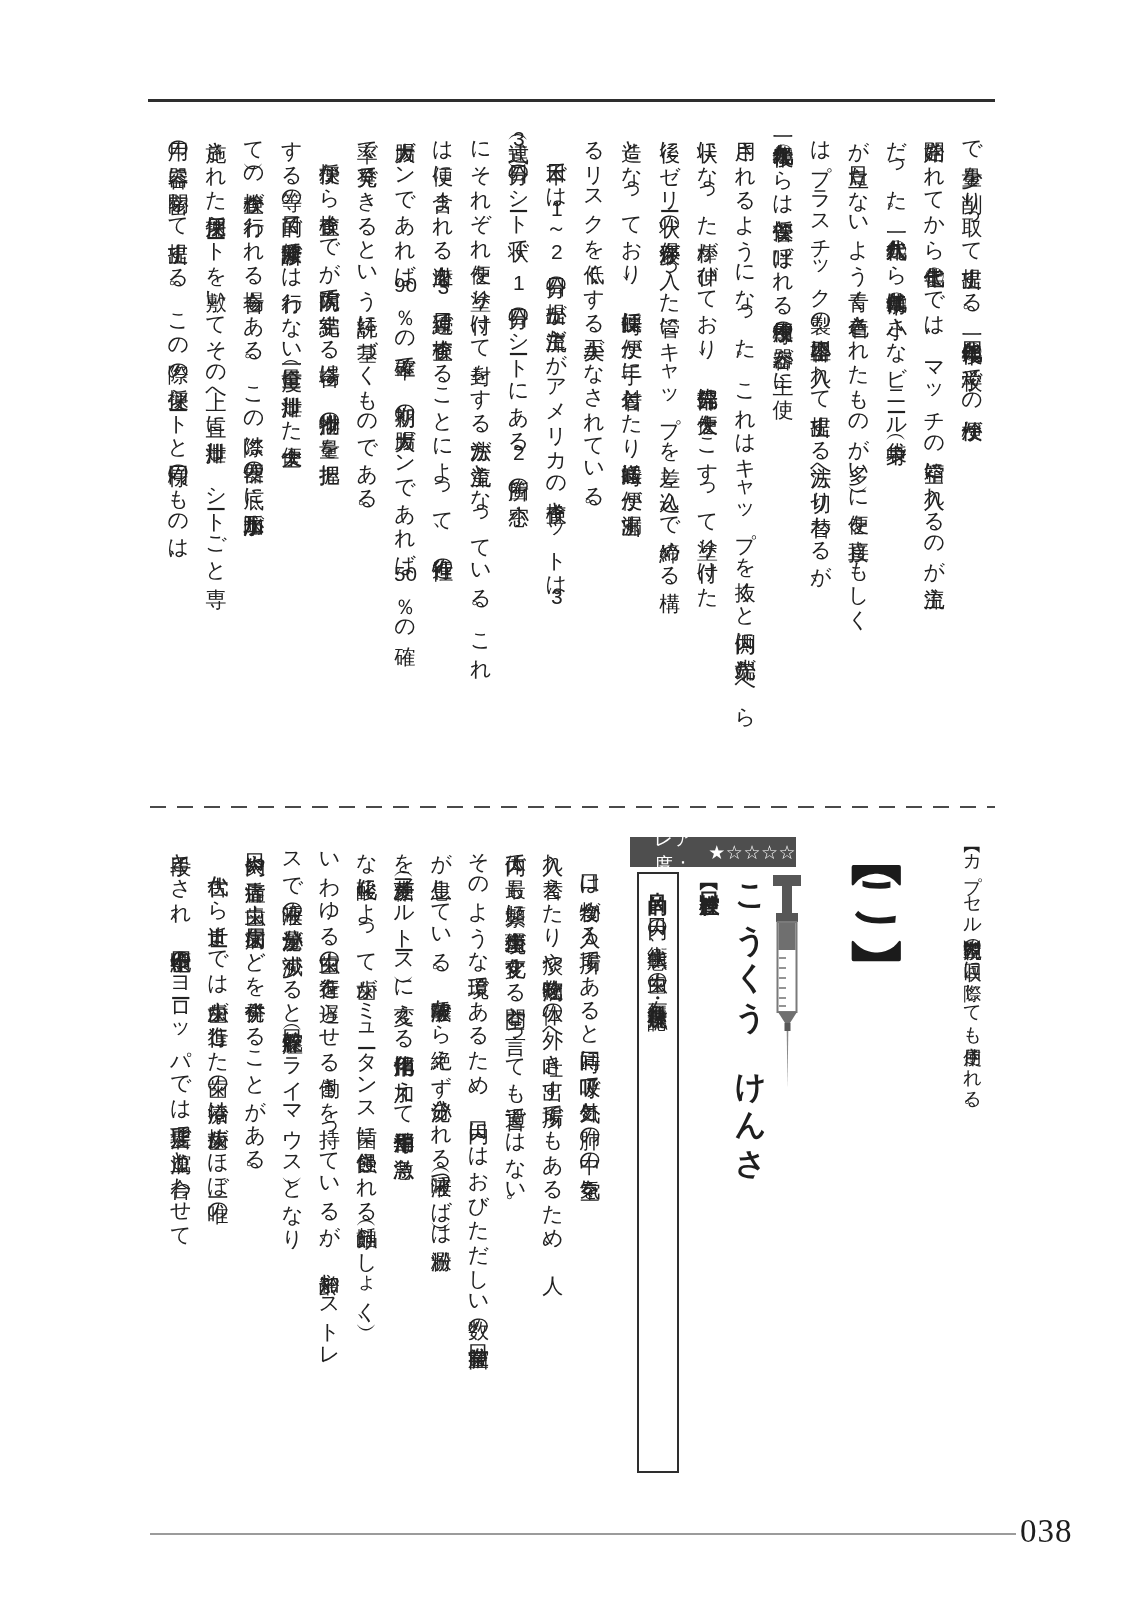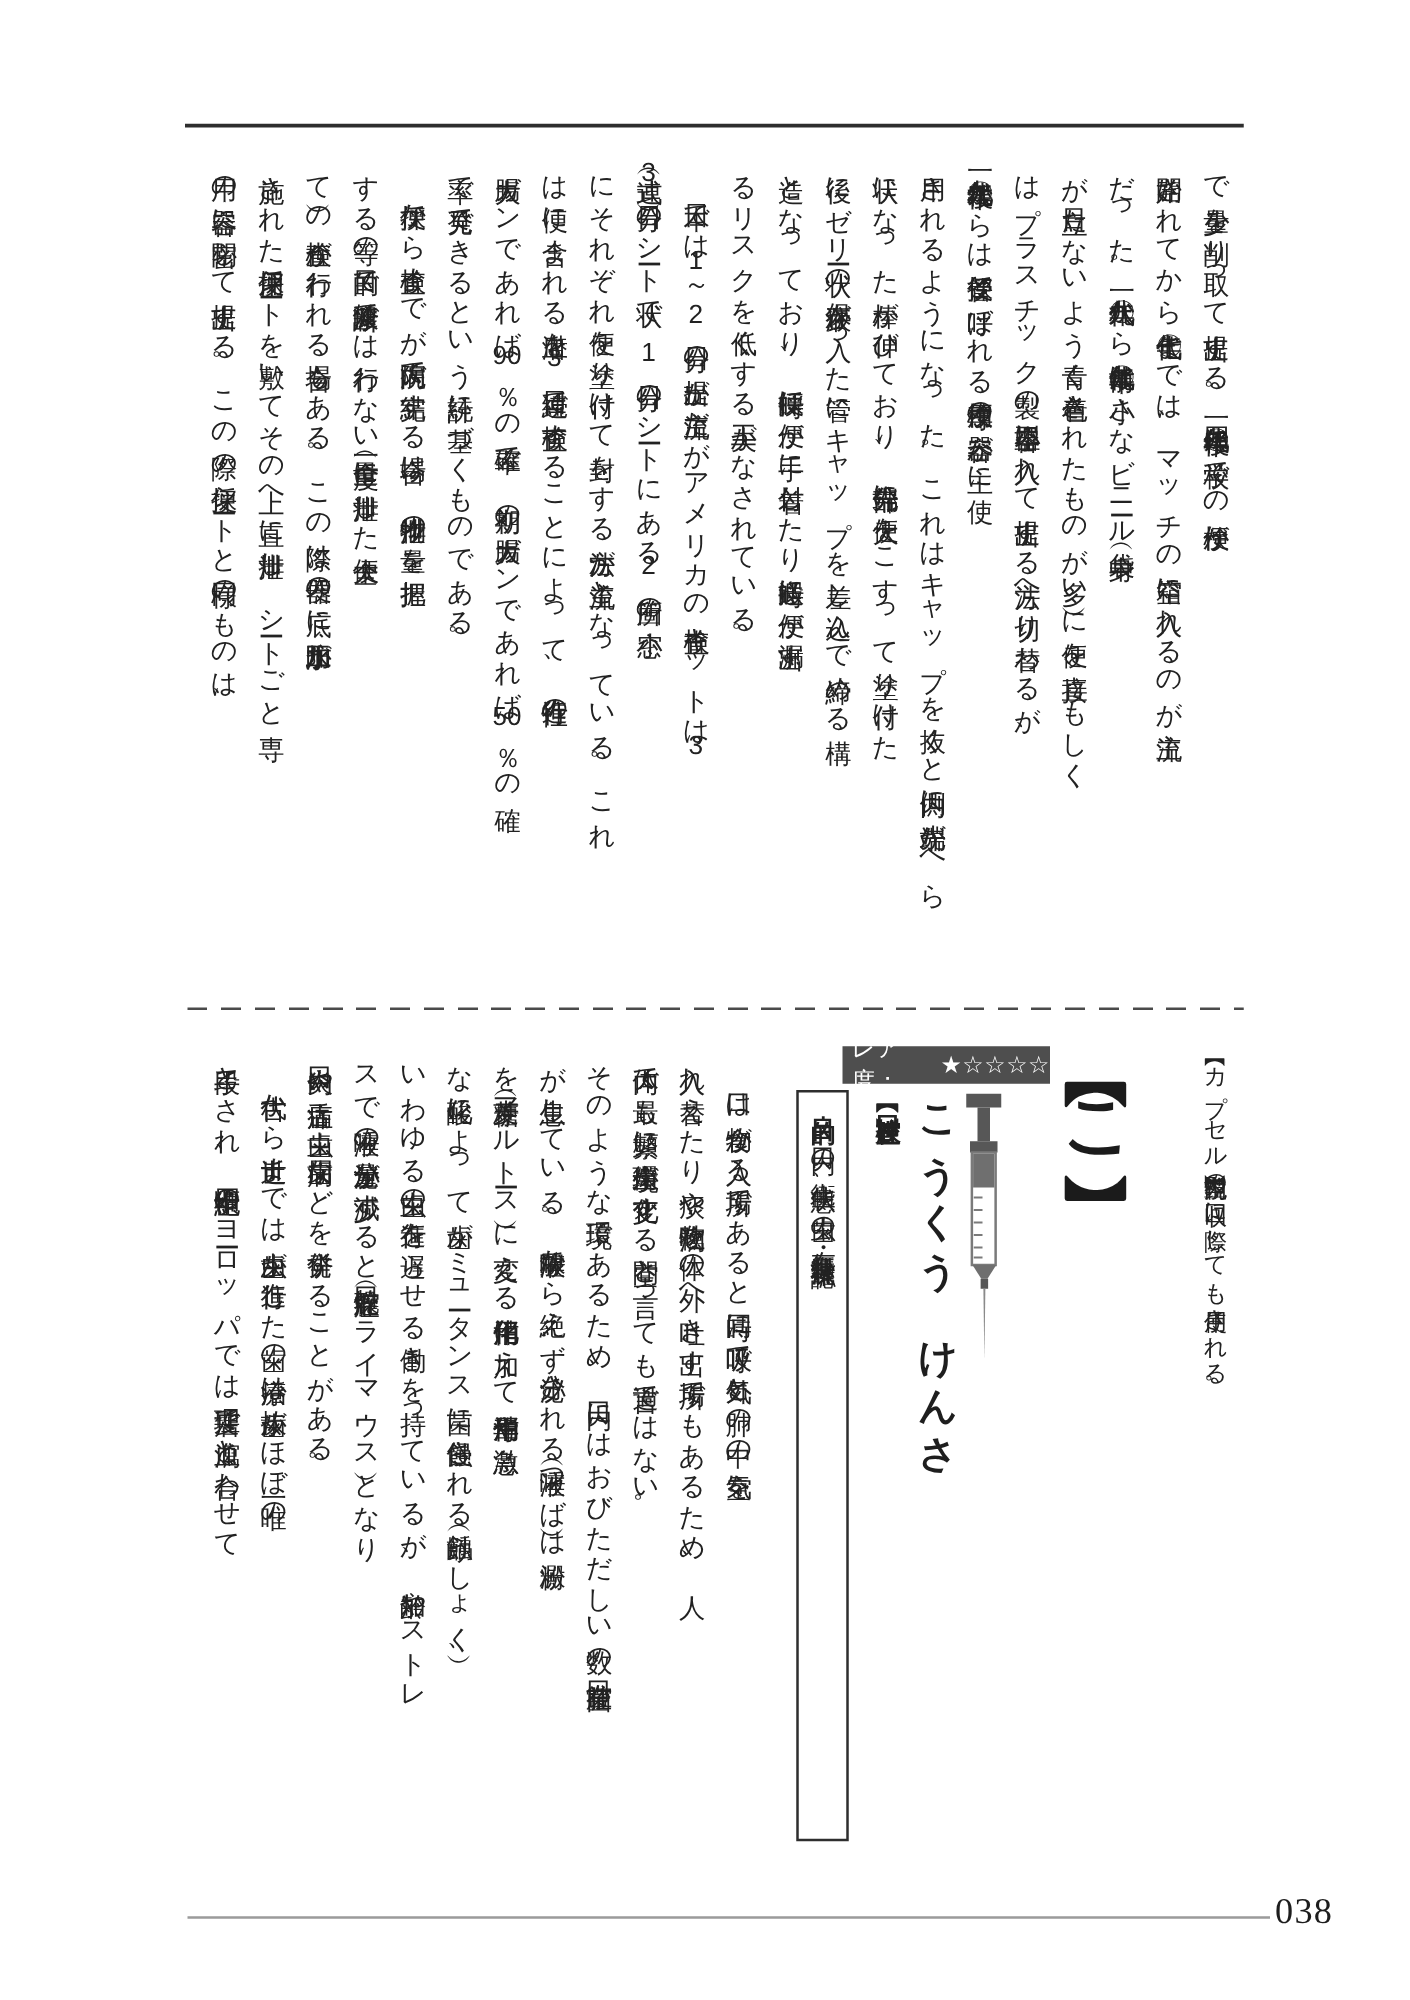--- a/index.html
+++ b/index.html
@@ -10,21 +10,21 @@
   }
   
   .top-rule{position:absolute;left:148px;top:99px;width:847px;height:3px;background:#2e2e2e;}
   .entry-divider{
     position:absolute;left:150px;top:806px;width:845px;height:2.4px;
     background:repeating-linear-gradient(to right,#4a4a4a 0 16px,transparent 16px 27px);
   }
   .footer-rule{position:absolute;left:150px;top:1533px;width:866px;height:2px;background:#9b9b9b;}
   .page-number{
     position:absolute;left:1020px;top:1513px;
-    font-family:"Liberation Serif",serif;font-size:29px;color:#1d1d1d;letter-spacing:1px;
+    font-family:"Liberation Serif",serif;font-size:33px;color:#1d1d1d;letter-spacing:1px;
   }
   
   .vcols{
     position:absolute;writing-mode:vertical-rl;text-orientation:mixed;
     overflow:visible;
   }
   .vcols .vline{margin:0;padding:0;}
   .tcy{text-combine-upright:all;}
   .top-text{
     left:157px;top:126px;width:834px;height:656px;
@@ -41,21 +41,21 @@
   .section-letter{
     left:838px;top:848px;height:150px;
     font-size:56px;font-weight:800;line-height:82px;color:#1b1b1b;letter-spacing:-4px;
   }
   .entry-title{left:729px;top:864px;height:310px;font-size:31px;font-weight:700;letter-spacing:3px;line-height:42px;color:#1e1e1e;}
   .entry-subtitle{left:696px;top:876px;height:160px;font-size:20px;font-weight:600;letter-spacing:1px;line-height:28px;}
   
   .rarity{
     position:absolute;left:630px;top:837px;width:166px;height:30px;
     background:#4e4e4e;color:#ffffff;display:flex;align-items:center;
-    font-size:19px;padding-left:7px;box-sizing:border-box;letter-spacing:0.5px;margin-left:44px;
+    font-size:19px;padding-left:24px;box-sizing:border-box;letter-spacing:0.5px;
   }
   
   .purpose-box{
     position:absolute;left:637px;top:872px;width:42px;height:601px;
     border:2px solid #2e2e2e;background:#fff;box-sizing:border-box;
   }
   .purpose-inner{
     position:absolute;left:50%;top:5px;transform:translateX(-50%);
     writing-mode:vertical-rl;text-orientation:mixed;white-space:nowrap;
     font-size:20px;letter-spacing:1.4px;line-height:24px;

